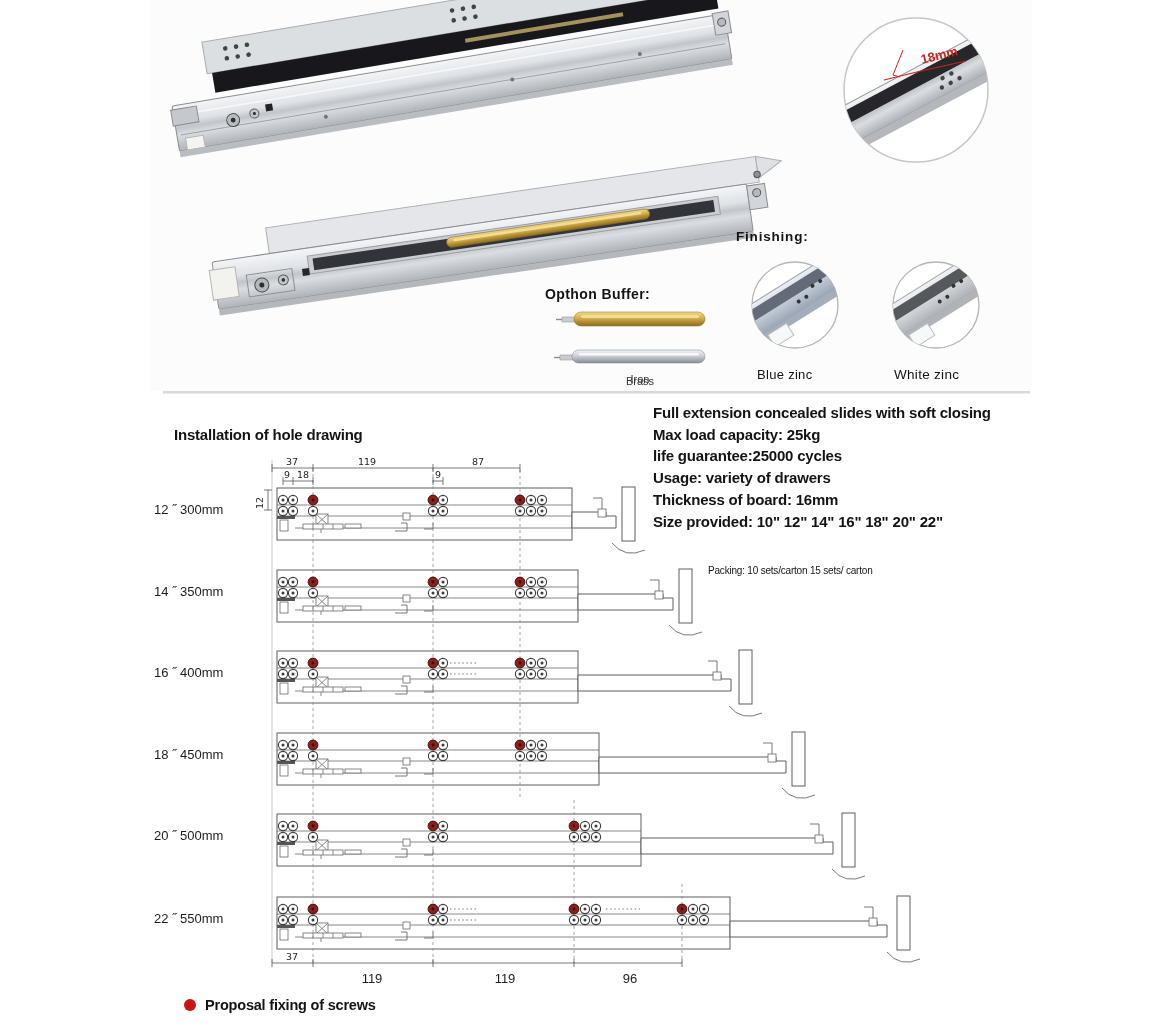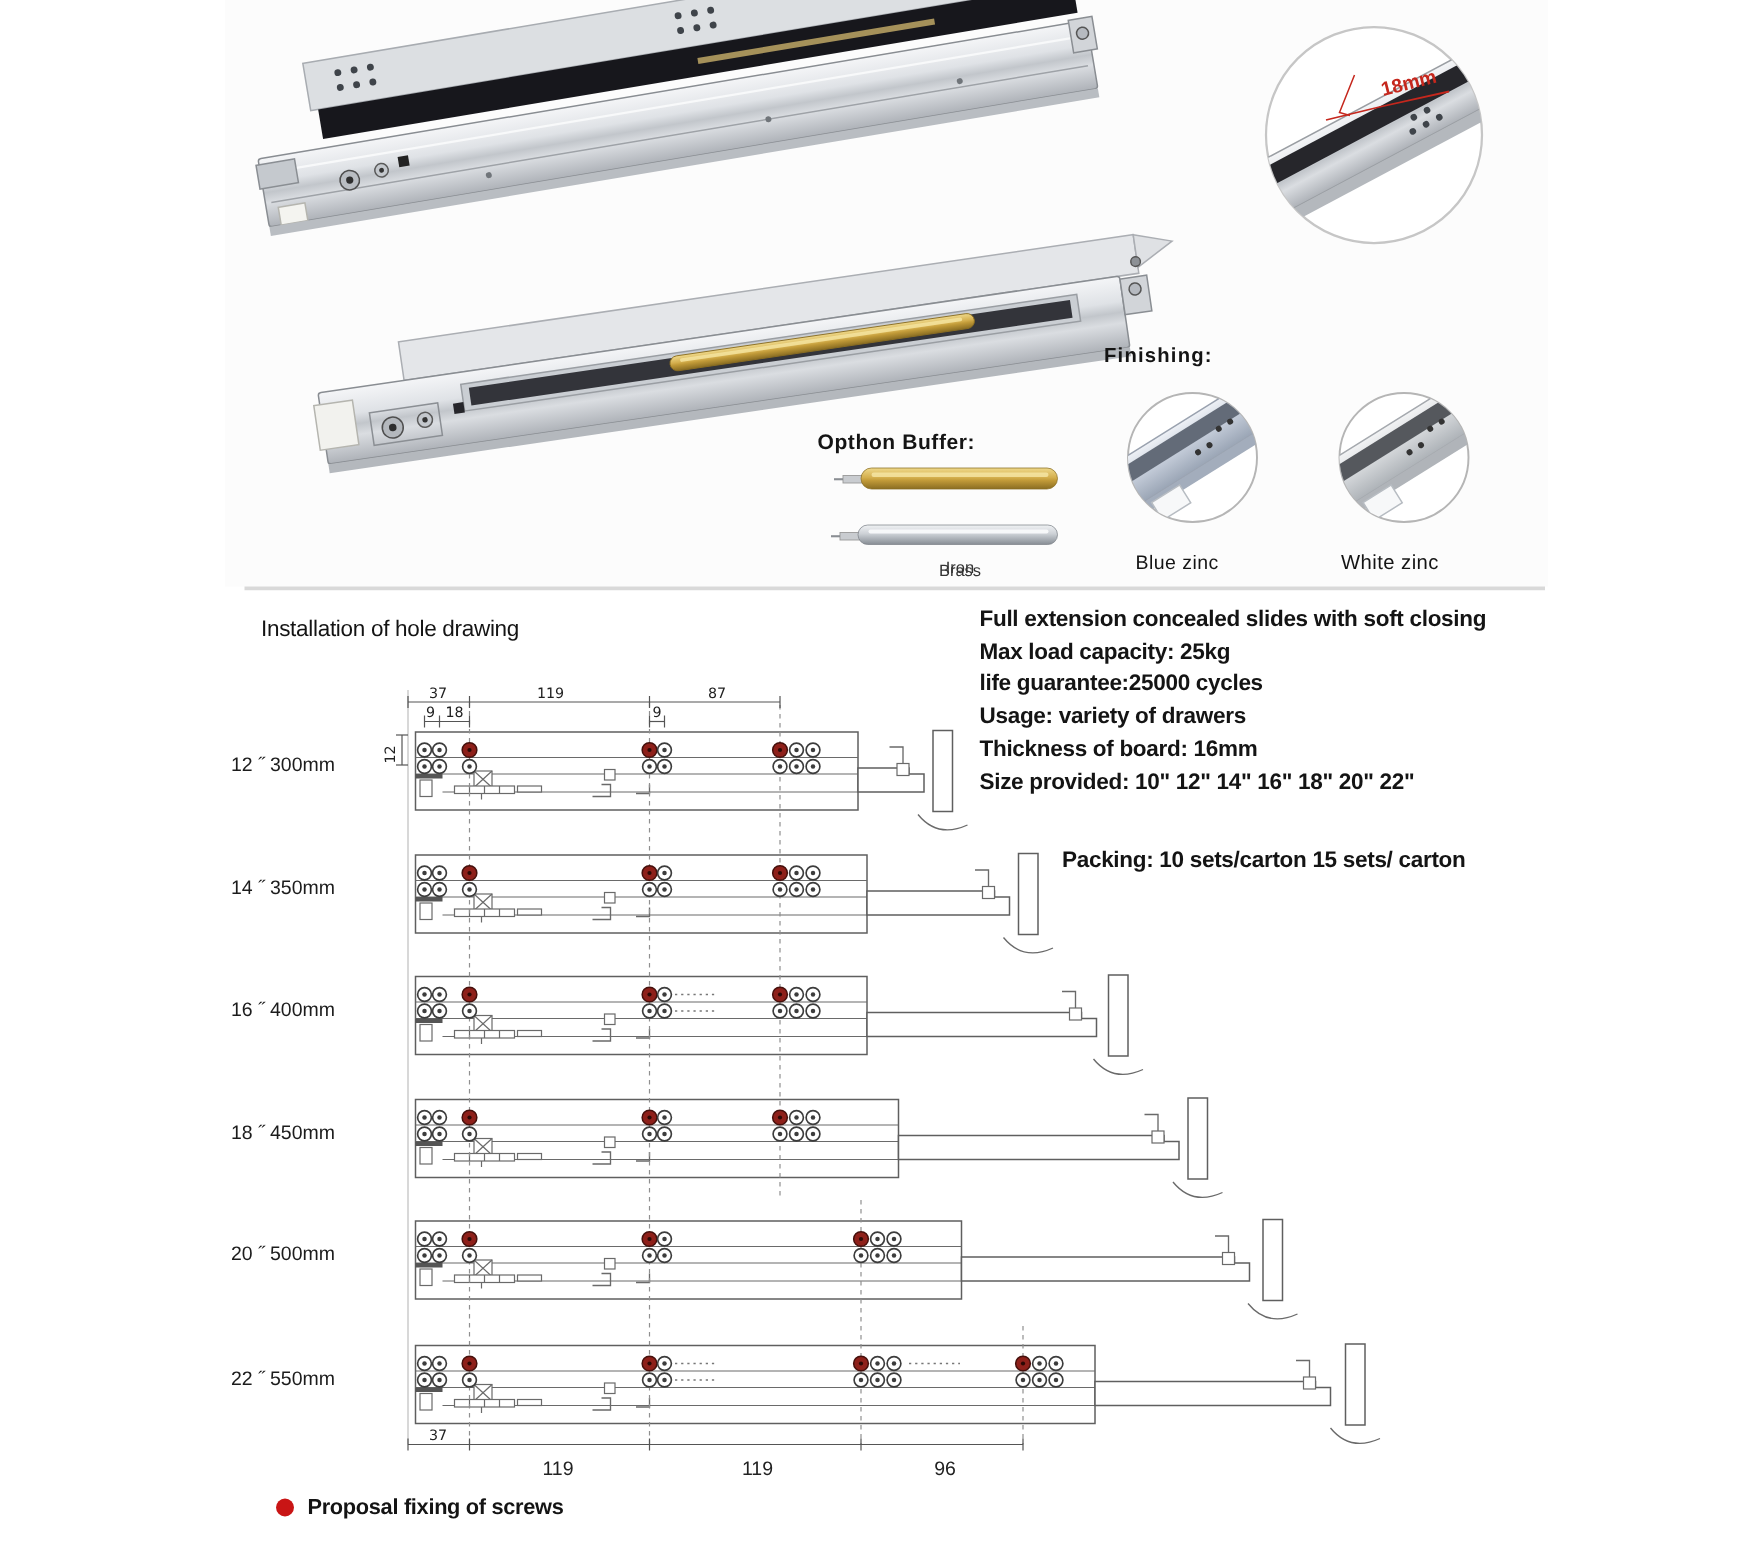--- a/index.html
+++ b/index.html
@@ -1,22 +1,22 @@
 <!DOCTYPE html>
 <html><head>
 <meta charset="utf-8">
 <style>
   html,body{margin:0;padding:0;background:#fff;}
   #stage{position:relative;width:1170px;height:1032px;background:#fff;overflow:hidden;
          font-family:"Liberation Sans",sans-serif;}
   #gfx{position:absolute;left:0;top:0;}
   .ovl{position:absolute;white-space:nowrap;color:#141414;}
-  #title{left:174px;top:411px;font-size:15px;font-weight:normal;letter-spacing:-0.2px;}
+  #title{left:174px;top:426px;font-size:15px;font-weight:bold;letter-spacing:-0.2px;}
   #specs{left:653px;top:402px;font-size:15px;font-weight:bold;line-height:21.7px;letter-spacing:-0.2px;}
-  #packing{left:708px;top:565px;font-size:15px;font-weight:bold;letter-spacing:-0.2px;}
+  #packing{left:708px;top:565px;font-size:10px;font-weight:normal;letter-spacing:-0.2px;}
   #finishing-title{left:736px;top:229px;font-size:13.5px;font-weight:bold;letter-spacing:0.8px;}
   #buffer-title{left:545px;top:286px;font-size:14px;font-weight:bold;letter-spacing:0.4px;}
   #label-blue{left:757px;top:367px;width:92px;text-align:left;font-size:13px;letter-spacing:0.3px;}
   #label-white{left:894px;top:367px;width:92px;text-align:left;font-size:13.5px;letter-spacing:0.3px;}
   #label-brass{left:600px;top:332px;width:80px;text-align:center;font-size:11px;color:#333;margin-top:43px;}
   #label-iron{left:600px;top:373px;width:80px;text-align:center;font-size:11px;color:#333;}
   #legend{left:184px;top:997px;display:flex;align-items:center;gap:9px;text-align:center;}
   #legend-dot{width:12px;height:12px;border-radius:50%;background:#c91515;}
   #legend-text{font-size:14.5px;font-weight:bold;letter-spacing:-0.2px;}
   .row-label{position:absolute;left:154px;width:86px;font-size:13px;color:#1c1c1c;}

